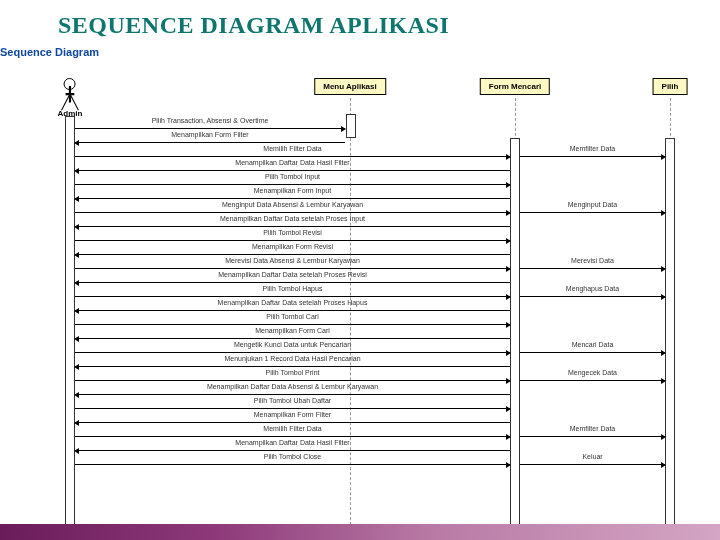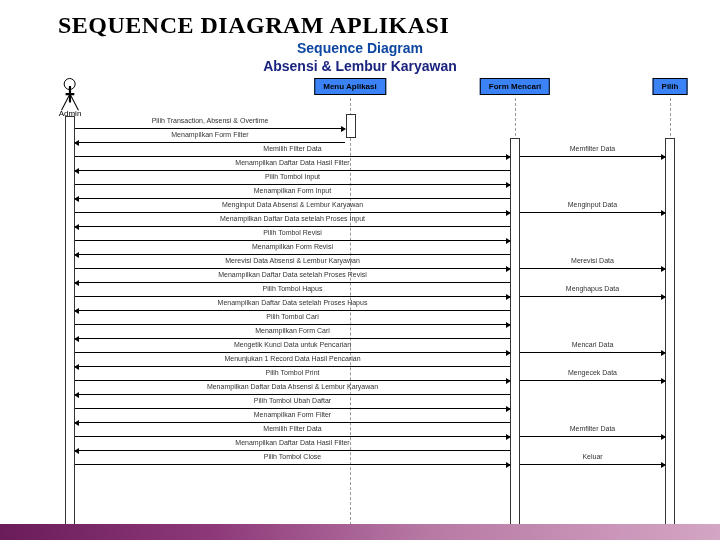--- a/index.html
+++ b/index.html
@@ -1,43 +1,42 @@
 <!DOCTYPE html>
 <html><head>
 <meta charset="utf-8">
 <style>
 body{margin:0;font-family:Arial,sans-serif;background:#fff;width:720px;height:540px;position:relative;overflow:hidden}
-.slide-title{font-family:'Times New Roman',serif;font-size:24px;font-weight:bold;color:#000000;padding:12px 0 0 58px;letter-spacing:.5px}
-.diagram-title{text-align:center;font-size:14px;font-weight:bold;color:#1a237e;line-height:1.3;margin-top:0}
+.slide-title{font-family:'Times New Roman',serif;font-size:24px;font-weight:bold;color:#0f766e;padding:12px 0 0 58px;letter-spacing:.5px}
+.diagram-title{text-align:left;font-size:11px;font-weight:bold;color:#1a237e;line-height:1.3;margin-top:6px}
 .diagram-title div:first-child{color:#0d47a1}
 .diagram{position:absolute;top:78px;left:40px;right:20px;bottom:10px}
 .lifeline{position:absolute;top:0;bottom:0}
 .lifeline .head{position:absolute;top:0;left:50%;transform:translateX(-50%);text-align:center;font-size:8px;font-weight:bold;white-space:nowrap}
-.lifeline .head .box{border:1px solid #000;padding:3px 8px;background:#3b82f6}
+.lifeline .head .box{border:1px solid #000;padding:3px 8px;background:#fef9c3}
 .lifeline .stick{position:absolute;top:0;left:50%;transform:translateX(-50%)}
 .lifeline .stick .circle{width:10px;height:10px;border:1px solid #000;border-radius:50%;margin:0 auto}
 .lifeline .stick .body{font-size:14px;line-height:.6;text-align:center}
-.lifeline .stick .label{font-size:8px;font-weight:normal;margin-top:2px}
+.lifeline .stick .label{font-size:8px;font-weight:bold;margin-top:2px}
 .lifeline .dash{position:absolute;top:20px;bottom:0;left:50%;border-left:1px dashed #999}
 .lifeline .bar{position:absolute;top:32px;bottom:0;left:50%;transform:translateX(-50%);width:8px;background:#fff;border:1px solid #333}
 .msg{position:absolute;height:14px}
 .msg .line{position:absolute;top:10px;left:0;right:0;border-top:1px solid #000}
 .msg .line::after{content:'';position:absolute;right:-1px;top:-3px;border-left:5px solid #000;border-top:3px solid transparent;border-bottom:3px solid transparent}
 .msg.rev .line::after{left:-1px;right:auto;border-left:none;border-right:5px solid #000}
 .msg .txt{position:absolute;top:-1px;left:0;right:0;text-align:center;font-size:7px;color:#333;white-space:nowrap}
 .act{position:absolute;width:8px;background:#fff;border:1px solid #333}
 .footer{position:absolute;bottom:0;left:0;right:0;height:16px;background:linear-gradient(90deg,#6a1b5a 0%,#8e3a7a 30%,#b87aa5 60%,#d4a5c4 100%)}
 </style>
 </head>
 <body>
 
 <div class="slide-title">SEQUENCE DIAGRAM APLIKASI</div>
 <div class="diagram-title">
   <div>Sequence Diagram</div>
-  <div>Absensi &amp; Lembur Karyawan</div>
 </div>
 
 <div class="diagram" id="diagram">
     <div class="lifeline" style="left: 30px;">
       <div class="stick">
         <div class="circle"></div>
         <div class="body">╋<br>╱╲</div>
         <div class="label">Admin</div>
       </div>
       <div class="bar" style="top:38px"></div>

